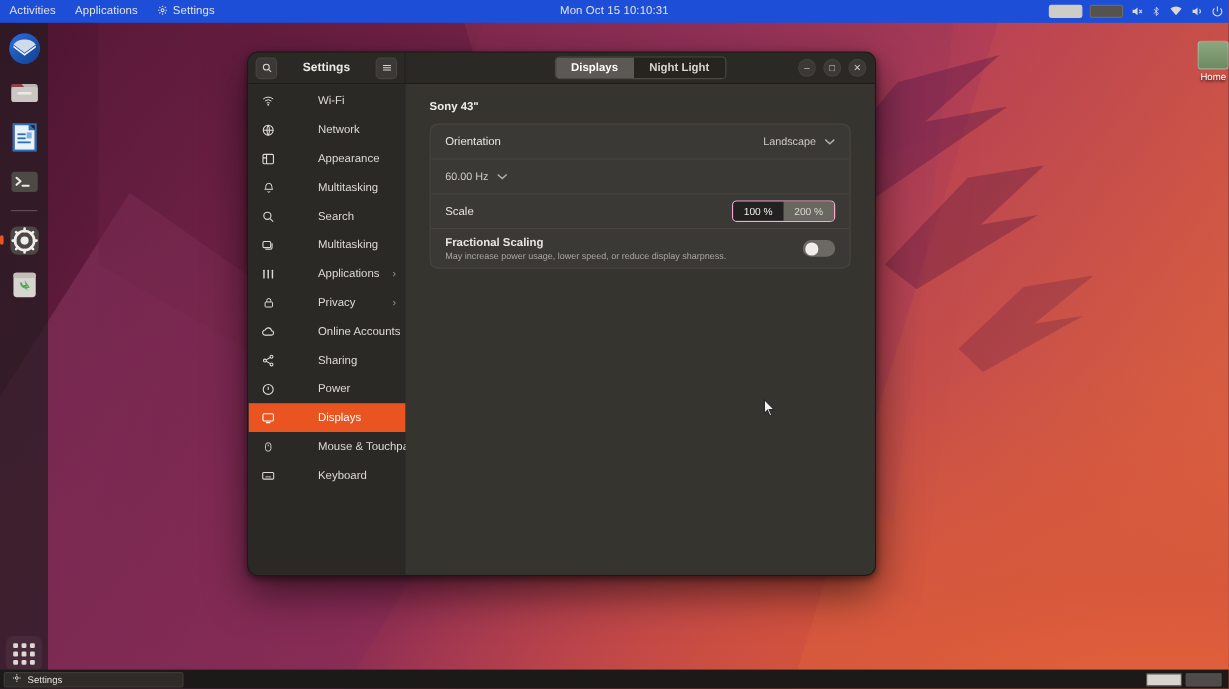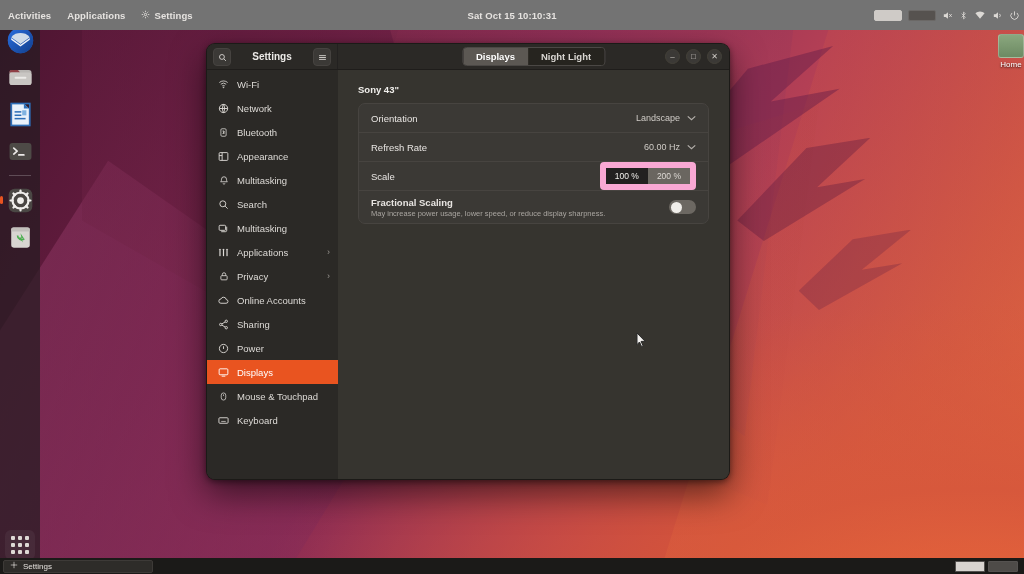--- a/index.html
+++ b/index.html
@@ -65,24 +65,24 @@
   }
   .l3{
     left:78%; top:40%; width:11%; height:14%;
     background:#5a1a42;
     clip-path:polygon(0% 76%, 48% 12%, 100% 0%, 56% 50%, 92% 42%, 18% 100%);
     opacity:.26;
   }
 
   
   #top-panel{
-    position:absolute; left:0; top:0; width:1024px; height:30px;
-    background:#737373; color:#e6e3e0;
+    position:absolute; left:0; top:0; width:1024px; height:19px;
+    background:#1d4ed8; color:#e6e3e0;
     display:flex; align-items:center;
-    font-size:9.5px; font-weight:bold;
+    font-size:9.5px; font-weight:normal;
     z-index:40; letter-spacing:.1px;
   }
   .tp-item{ padding:0 8px; height:19px; display:flex; align-items:center; gap:4px; white-space:nowrap; }
   .tp-clock{
     position:absolute; left:50%; transform:translateX(-50%);
     display:flex; align-items:center; gap:6px;
   }
   .tp-right{ position:absolute; right:4px; display:flex; align-items:center; gap:6px; height:19px; }
   .tp-right svg{ display:block; }
   .ws-mini{ width:28px; height:11px; border-radius:2px; border:1px solid #6b6866; }
@@ -176,21 +176,21 @@
   .sidebar{
     width:131px; background:#2b2926; flex:none;
     padding:2px 0 0 0; overflow:hidden;
   }
   .side-item{
     height:24px; display:flex; align-items:center; gap:8px;
     padding:0 8px 0 11px; color:#dedbd7; font-size:9.5px;
     position:relative;
   }
   .side-item .si-ic{ width:11px; height:11px; flex:none; display:flex; align-items:center; justify-content:center; }
-  .side-item .si-lb{ flex:1; white-space:nowrap; }
+  .side-item .si-lb{ flex:1; white-space:nowrap;margin-left:28px; }
   .side-item .si-ch{ color:#9a9691; font-size:9px; }
   .side-item.active{ background:#e95420; color:#fff; }
 
   
   .content{
     flex:1; background:#36342f; padding:14px 20px 0 20px; min-width:0;
   }
   .display-name{ color:#f1efec; font-size:9.5px; font-weight:bold; margin-bottom:8px; }
   .card{
     background:#3b3935; border:1px solid #474440; border-radius:7px; overflow:hidden;
@@ -198,21 +198,21 @@
   .row{
     display:flex; align-items:center; min-height:29px;
     padding:0 12px; border-bottom:1px solid #474440;
   }
   .row:last-child{ border-bottom:none; }
   .row-label{ color:#e8e5e2; font-size:9.5px; flex:1; }
   .row-label .sub{ display:block; color:#a9a5a0; font-size:7.5px; margin-top:1px; font-weight:normal; }
   .row-label.with-sub{ font-weight:bold; }
   .row-value{ color:#cfcbc6; font-size:9px; display:flex; align-items:center; gap:7px; }
   .chev{ color:#b3afaa; font-size:8px; }
-  .seg{ display:flex; border-radius:4px; overflow:hidden; border:6px solid #f9a8d4;margin-left:12px; }
+  .seg{ display:flex; border-radius:4px; overflow:hidden; border:1px solid #f9a8d4;margin-left:12px; }
   .seg span{ padding:3px 9px; font-size:8.5px; color:#ddd9d4; background:#6a6660; }
   .seg span.sel{ background:#222020; color:#f2f0ed; }
   .toggle{
     width:27px; height:14px; border-radius:8px; background:#6c6862;
     display:flex; align-items:center; padding:1.5px; flex:none;
   }
   .toggle i{ width:11px; height:11px; border-radius:50%; background:#f0eeea; display:block; }
 
   
   #cursor{ position:absolute; left:636px; top:332px; z-index:50; }
@@ -260,21 +260,21 @@
     <span>
       <svg width="9" height="9" viewBox="0 0 24 24" fill="none" stroke="#e6e3e0" stroke-width="2.4">
         <circle cx="12" cy="12" r="3.2"></circle>
         <path d="M12 2v3M12 19v3M2 12h3M19 12h3M4.9 4.9l2.1 2.1M17 17l2.1 2.1M19.1 4.9L17 7M7 17l-2.1 2.1"></path>
       </svg>
     </span>
     <span>Settings</span>
   </div>
 
   <div class="tp-clock">
-    <span>Sat Oct 15  10:10:31</span>
+    <span>Mon Oct 15  10:10:31</span>
   </div>
 
   <div class="tp-right">
     <div class="ws-mini active"></div>
     <div class="ws-mini idle"></div>
     <span>
       <svg width="11" height="11" viewBox="0 0 24 24" fill="#dcd9d5">
         <path d="M4 9v6h4l5 4V5L8 9H4z"></path>
         <path d="M16 9l5 6M21 9l-5 6" stroke="#dcd9d5" stroke-width="2" fill="none"></path>
       </svg>
@@ -445,29 +445,20 @@
       <div class="side-item">
         <span class="si-ic">
           <svg width="11" height="11" viewBox="0 0 24 24" fill="none" stroke="#dedbd7" stroke-width="2">
             <circle cx="12" cy="12" r="9"></circle>
               <path d="M3 12h18M12 3c3 3.5 3 14.5 0 18M12 3c-3 3.5-3 14.5 0 18"></path>
           </svg>
         </span>
         <span class="si-lb">Network</span>
       </div>
 
-      <div class="side-item">
-        <span class="si-ic">
-          <svg width="9" height="11" viewBox="0 0 24 24" fill="none" stroke="#dedbd7" stroke-width="2">
-            <rect x="5" y="2" width="14" height="20" rx="3"></rect>
-              <path d="M9 8l6 5-3 3V7l3 3-6 5" stroke-width="1.6"></path>
-          </svg>
-        </span>
-        <span class="si-lb">Bluetooth</span>
-      </div>
 
 
       <div class="side-item">
         <span class="si-ic">
           <svg width="11" height="11" viewBox="0 0 24 24" fill="none" stroke="#dedbd7" stroke-width="2">
             <rect x="2.5" y="3.5" width="19" height="17" rx="2"></rect>
               <path d="M9 3.5v17M2.5 10h6.5"></path>
           </svg>
         </span>
         <span class="si-lb">Appearance</span>
@@ -603,21 +594,20 @@
             <span class="chev">
               <svg width="9" height="6" viewBox="0 0 12 8" fill="none" stroke="#b3afaa" stroke-width="1.6">
                   <path d="M1 1.8L6 6.4 11 1.8"></path>
                 </svg>
             </span>
           </div>
         </div>
 
 
         <div class="row">
-          <div class="row-label">Refresh Rate</div>
           <div class="row-value">
             <span>60.00 Hz</span>
             <span class="chev">
               <svg width="9" height="6" viewBox="0 0 12 8" fill="none" stroke="#b3afaa" stroke-width="1.6">
                   <path d="M1 1.8L6 6.4 11 1.8"></path>
                 </svg>
             </span>
           </div>
         </div>
 

